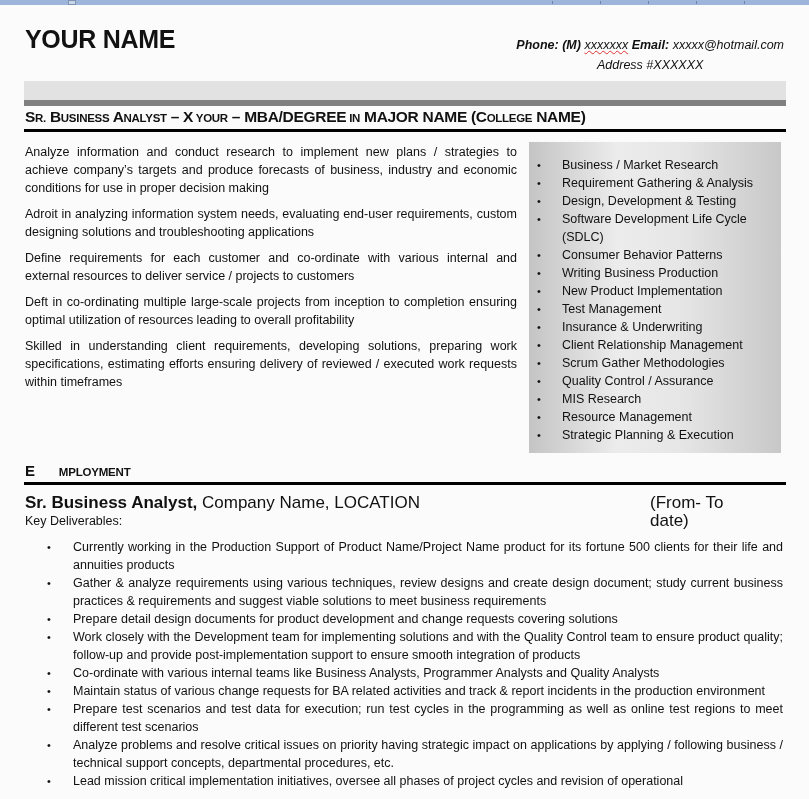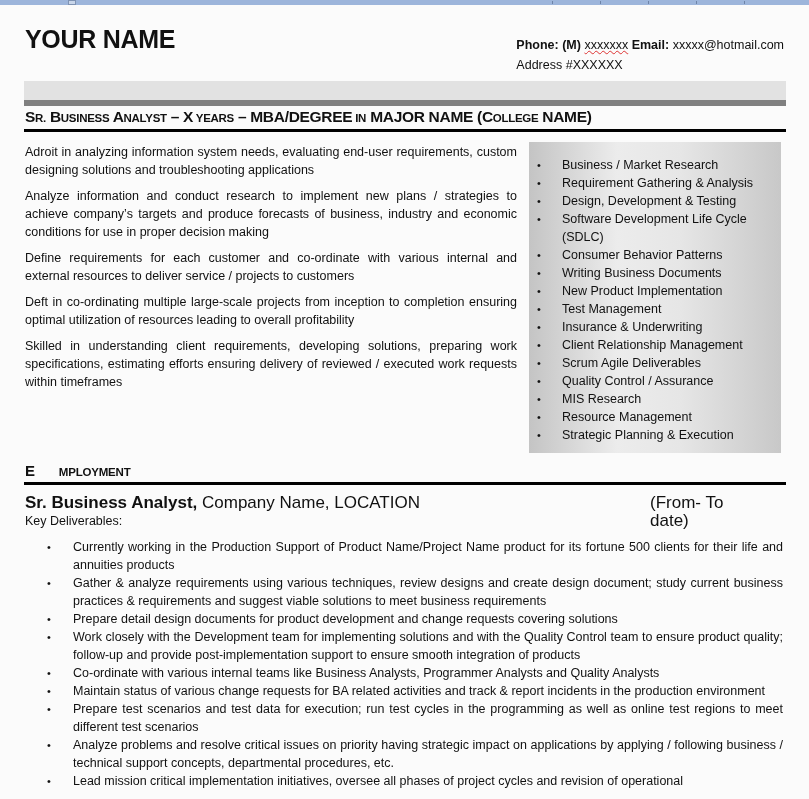--- a/index.html
+++ b/index.html
@@ -10,22 +10,22 @@
     color:#111;
   }
   .ruler-bar { position:absolute; left:0; top:0; width:809px; height:5px; background:#9db5db; }
   .ruler-marker { position:absolute; top:0; width:8px; height:5px; background:#c9d6ea; border:1px solid #7f93b3; box-sizing:border-box; left:68px; }
   .ruler-tick { position:absolute; top:1px; width:1px; height:3px; background:#6e84a8; }
   .name {
     position:absolute; left:25px; top:25px;
     font-size:25px; font-weight:bold; letter-spacing:-0.3px;
   }
   .contact {
-    position:absolute; right:25px; top:35px; text-align:left;
-    font-size:12.5px; line-height:20px;
+    position:absolute; right:25px; top:35px; text-align:center;
+    font-size:12.5px; line-height:20px;font-style:italic;
   }
   .contact b { font-weight:bold; }
   .squiggle { text-decoration:underline wavy #d33; text-decoration-thickness:1px; }
   .band-light { position:absolute; left:24px; top:81px; width:762px; height:19px; background:#e2e2e2; }
   .band-dark { position:absolute; left:24px; top:100px; width:762px; height:6px; background:#808080; }
   .headline {
     position:absolute; left:25px; top:108px;
     font-size:15.5px; font-weight:bold; letter-spacing:-0.3px; white-space:nowrap;
   }
   .sc { font-size:11.5px; }
@@ -81,45 +81,45 @@
     <b>Email:</b>
     <span>xxxxx@hotmail.com</span>
   </div>
   <div>Address #XXXXXX</div>
 </div>
 
 <div class="band-light"></div>
 <div class="band-dark"></div>
 
 <div class="headline">
-  <span>S</span><span class="sc">R.</span><span> B</span><span class="sc">USINESS</span><span> A</span><span class="sc">NALYST</span><span> – X</span><span class="sc"> YEARS</span><span> – MBA/DEGREE</span><span class="sc"> IN</span><span> MAJOR NAME (C</span><span class="sc">OLLEGE</span><span> NAME)</span>
+  <span>S</span><span class="sc">R.</span><span> B</span><span class="sc">USINESS</span><span> A</span><span class="sc">NALYST</span><span> – X</span><span class="sc"> YOUR</span><span> – MBA/DEGREE</span><span class="sc"> IN</span><span> MAJOR NAME (C</span><span class="sc">OLLEGE</span><span> NAME)</span>
 </div>
 <div class="rule-black" style="top:129px"></div>
 
 <div class="summary">
+  <p>Analyze information and conduct research to implement new plans / strategies to achieve company’s targets and produce forecasts of business, industry and economic conditions for use in proper decision making</p>
   <p>Adroit in analyzing information system needs, evaluating end-user requirements, custom designing solutions and troubleshooting applications</p>
-  <p>Analyze information and conduct research to implement new plans / strategies to achieve company’s targets and produce forecasts of business, industry and economic conditions for use in proper decision making</p>
   <p>Define requirements for each customer and co-ordinate with various internal and external resources to deliver service / projects to customers</p>
   <p>Deft in co-ordinating multiple large-scale projects from inception to completion ensuring optimal utilization of resources leading to overall profitability</p>
   <p>Skilled in understanding client requirements, developing solutions, preparing work specifications, estimating efforts ensuring delivery of reviewed / executed work requests within timeframes</p>
 </div>
 
 <div class="skills-box">
   <ul>
     <li><span class="bullet">•</span><span>Business / Market Research</span></li>
     <li><span class="bullet">•</span><span>Requirement Gathering &amp; Analysis</span></li>
     <li><span class="bullet">•</span><span>Design, Development &amp; Testing</span></li>
     <li><span class="bullet">•</span><span>Software Development Life Cycle (SDLC)</span></li>
     <li><span class="bullet">•</span><span>Consumer Behavior Patterns</span></li>
-    <li><span class="bullet">•</span><span>Writing Business Documents</span></li>
+    <li><span class="bullet">•</span><span>Writing Business Production</span></li>
     <li><span class="bullet">•</span><span>New Product Implementation</span></li>
     <li><span class="bullet">•</span><span>Test Management</span></li>
     <li><span class="bullet">•</span><span>Insurance &amp; Underwriting</span></li>
     <li><span class="bullet">•</span><span>Client Relationship Management</span></li>
-    <li><span class="bullet">•</span><span>Scrum Agile Deliverables</span></li>
+    <li><span class="bullet">•</span><span>Scrum Gather Methodologies</span></li>
     <li><span class="bullet">•</span><span>Quality Control / Assurance</span></li>
     <li><span class="bullet">•</span><span>MIS Research</span></li>
     <li><span class="bullet">•</span><span>Resource Management</span></li>
     <li><span class="bullet">•</span><span>Strategic Planning &amp; Execution</span></li>
   </ul>
 </div>
 
 <div class="section-title"><span>E</span><span class="sc">MPLOYMENT</span></div>
 <div class="rule-black" style="top:482px"></div>
 

